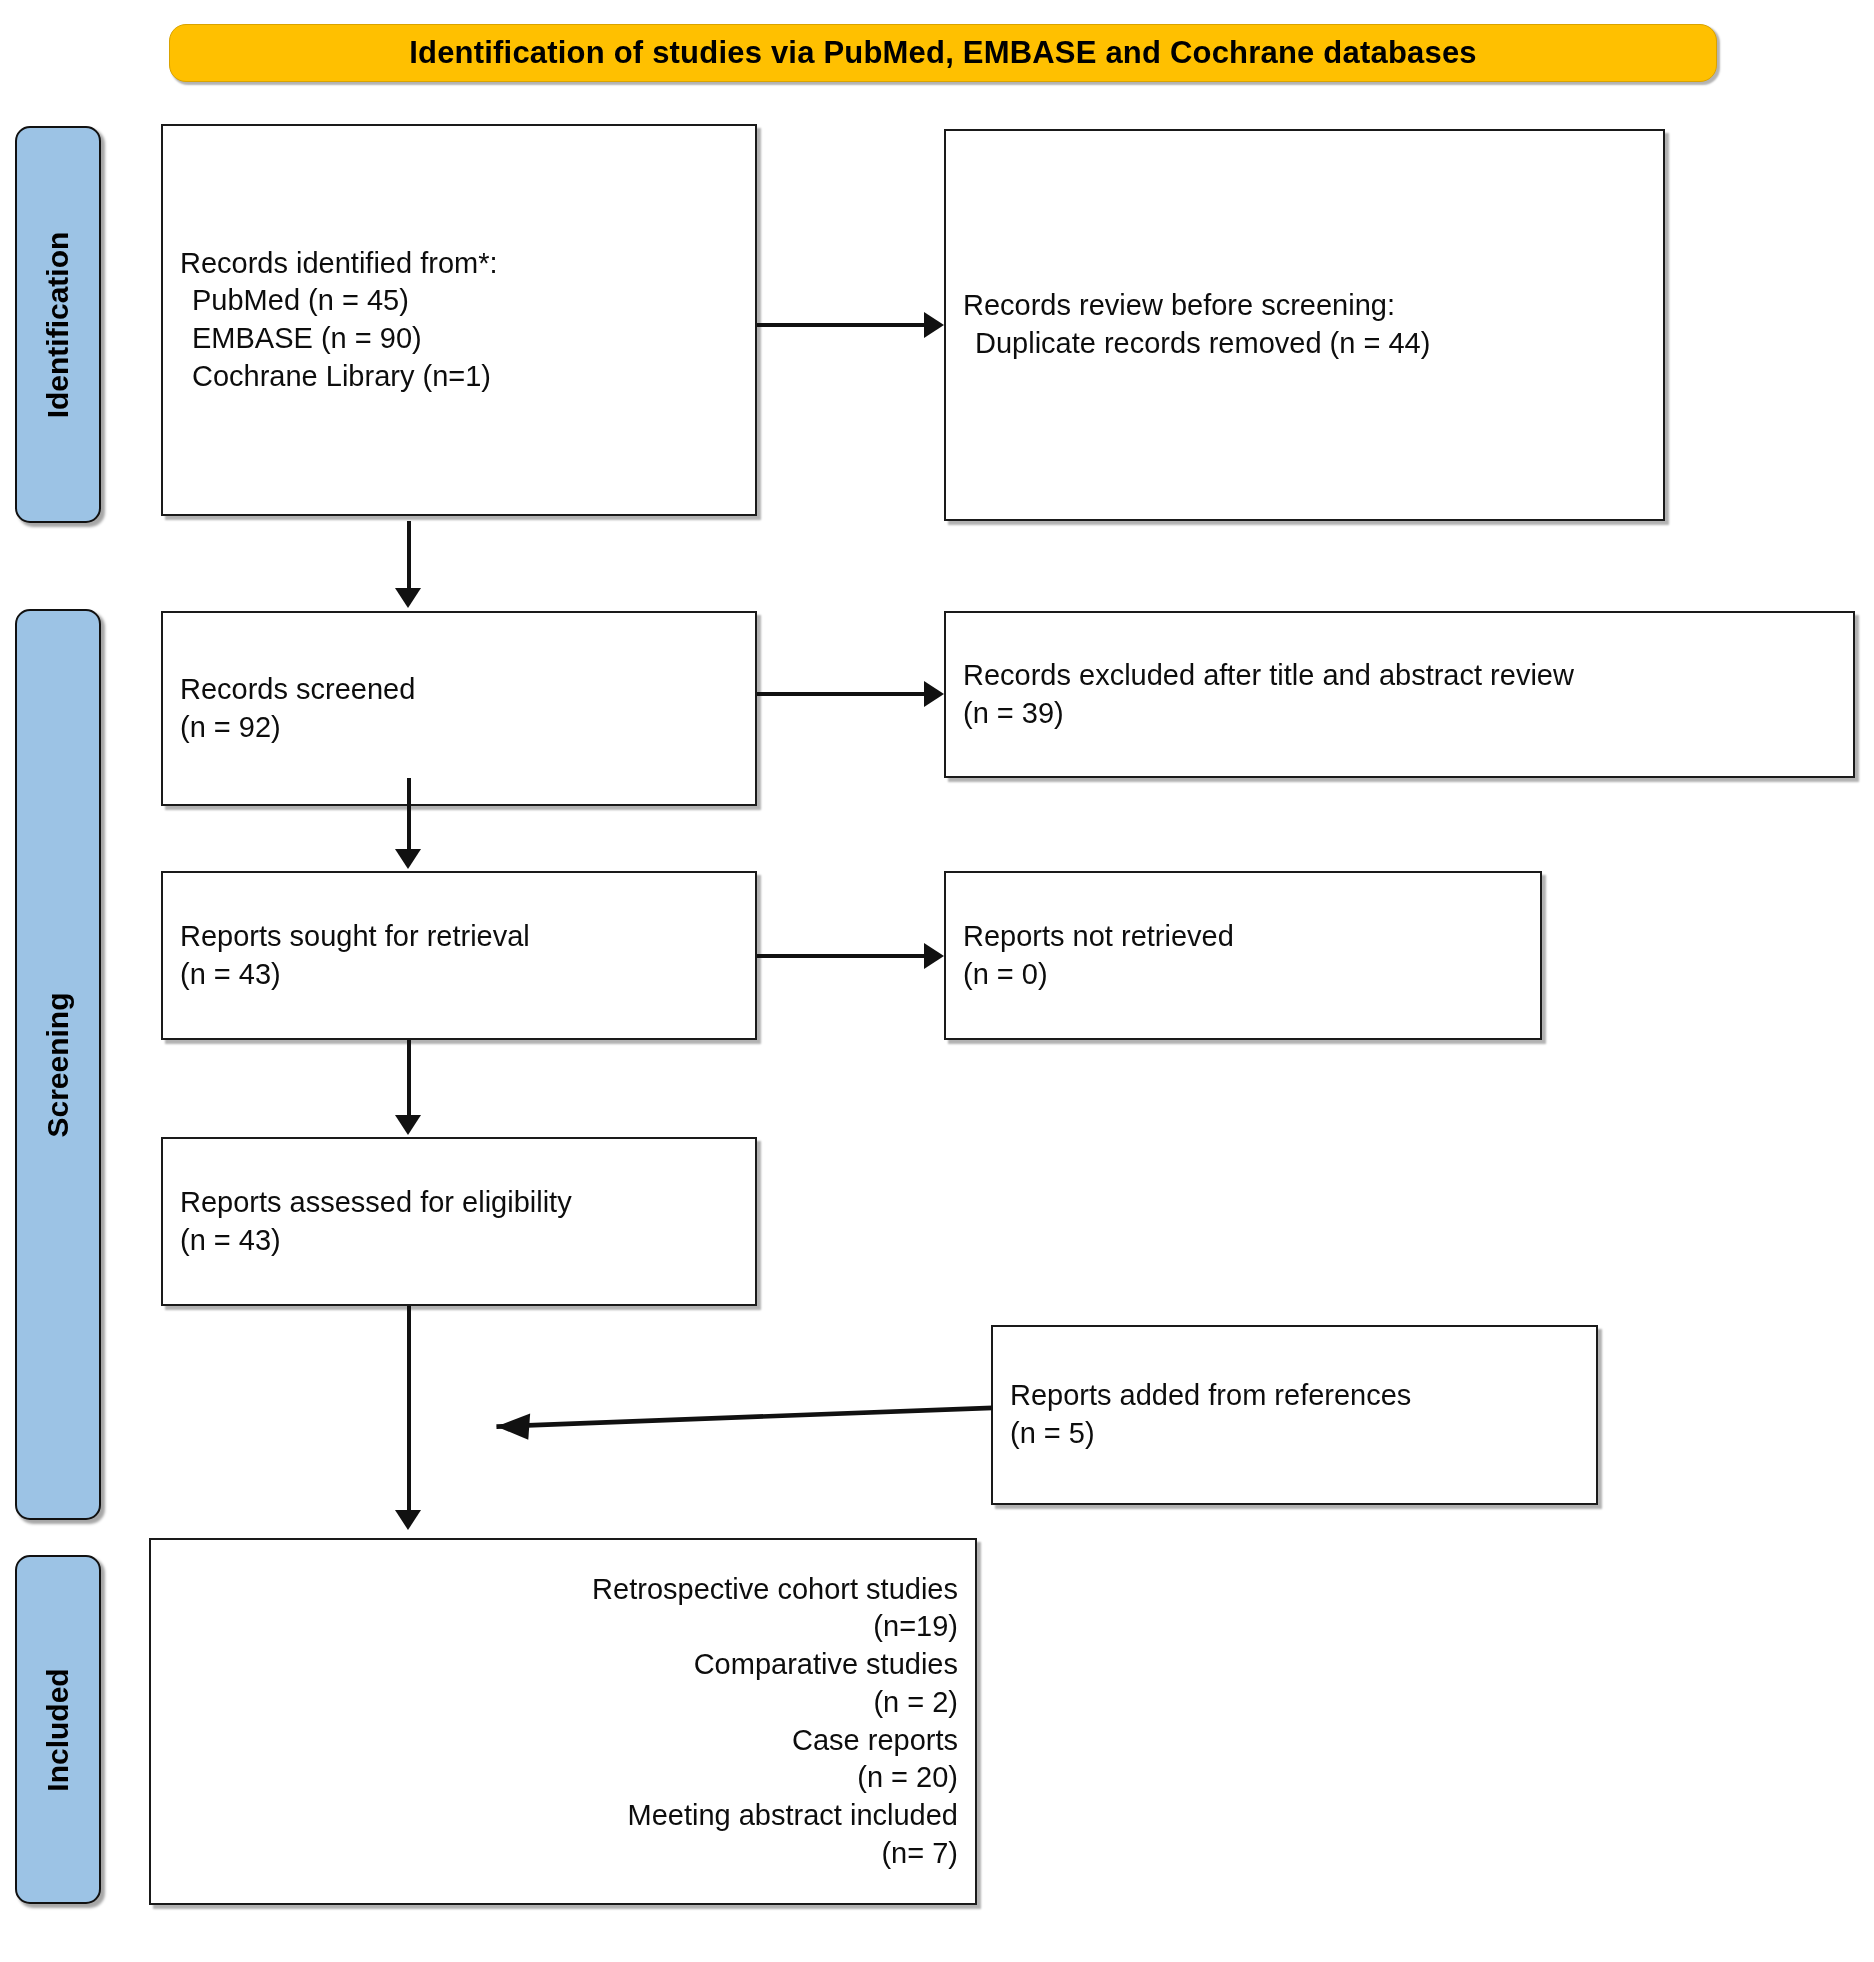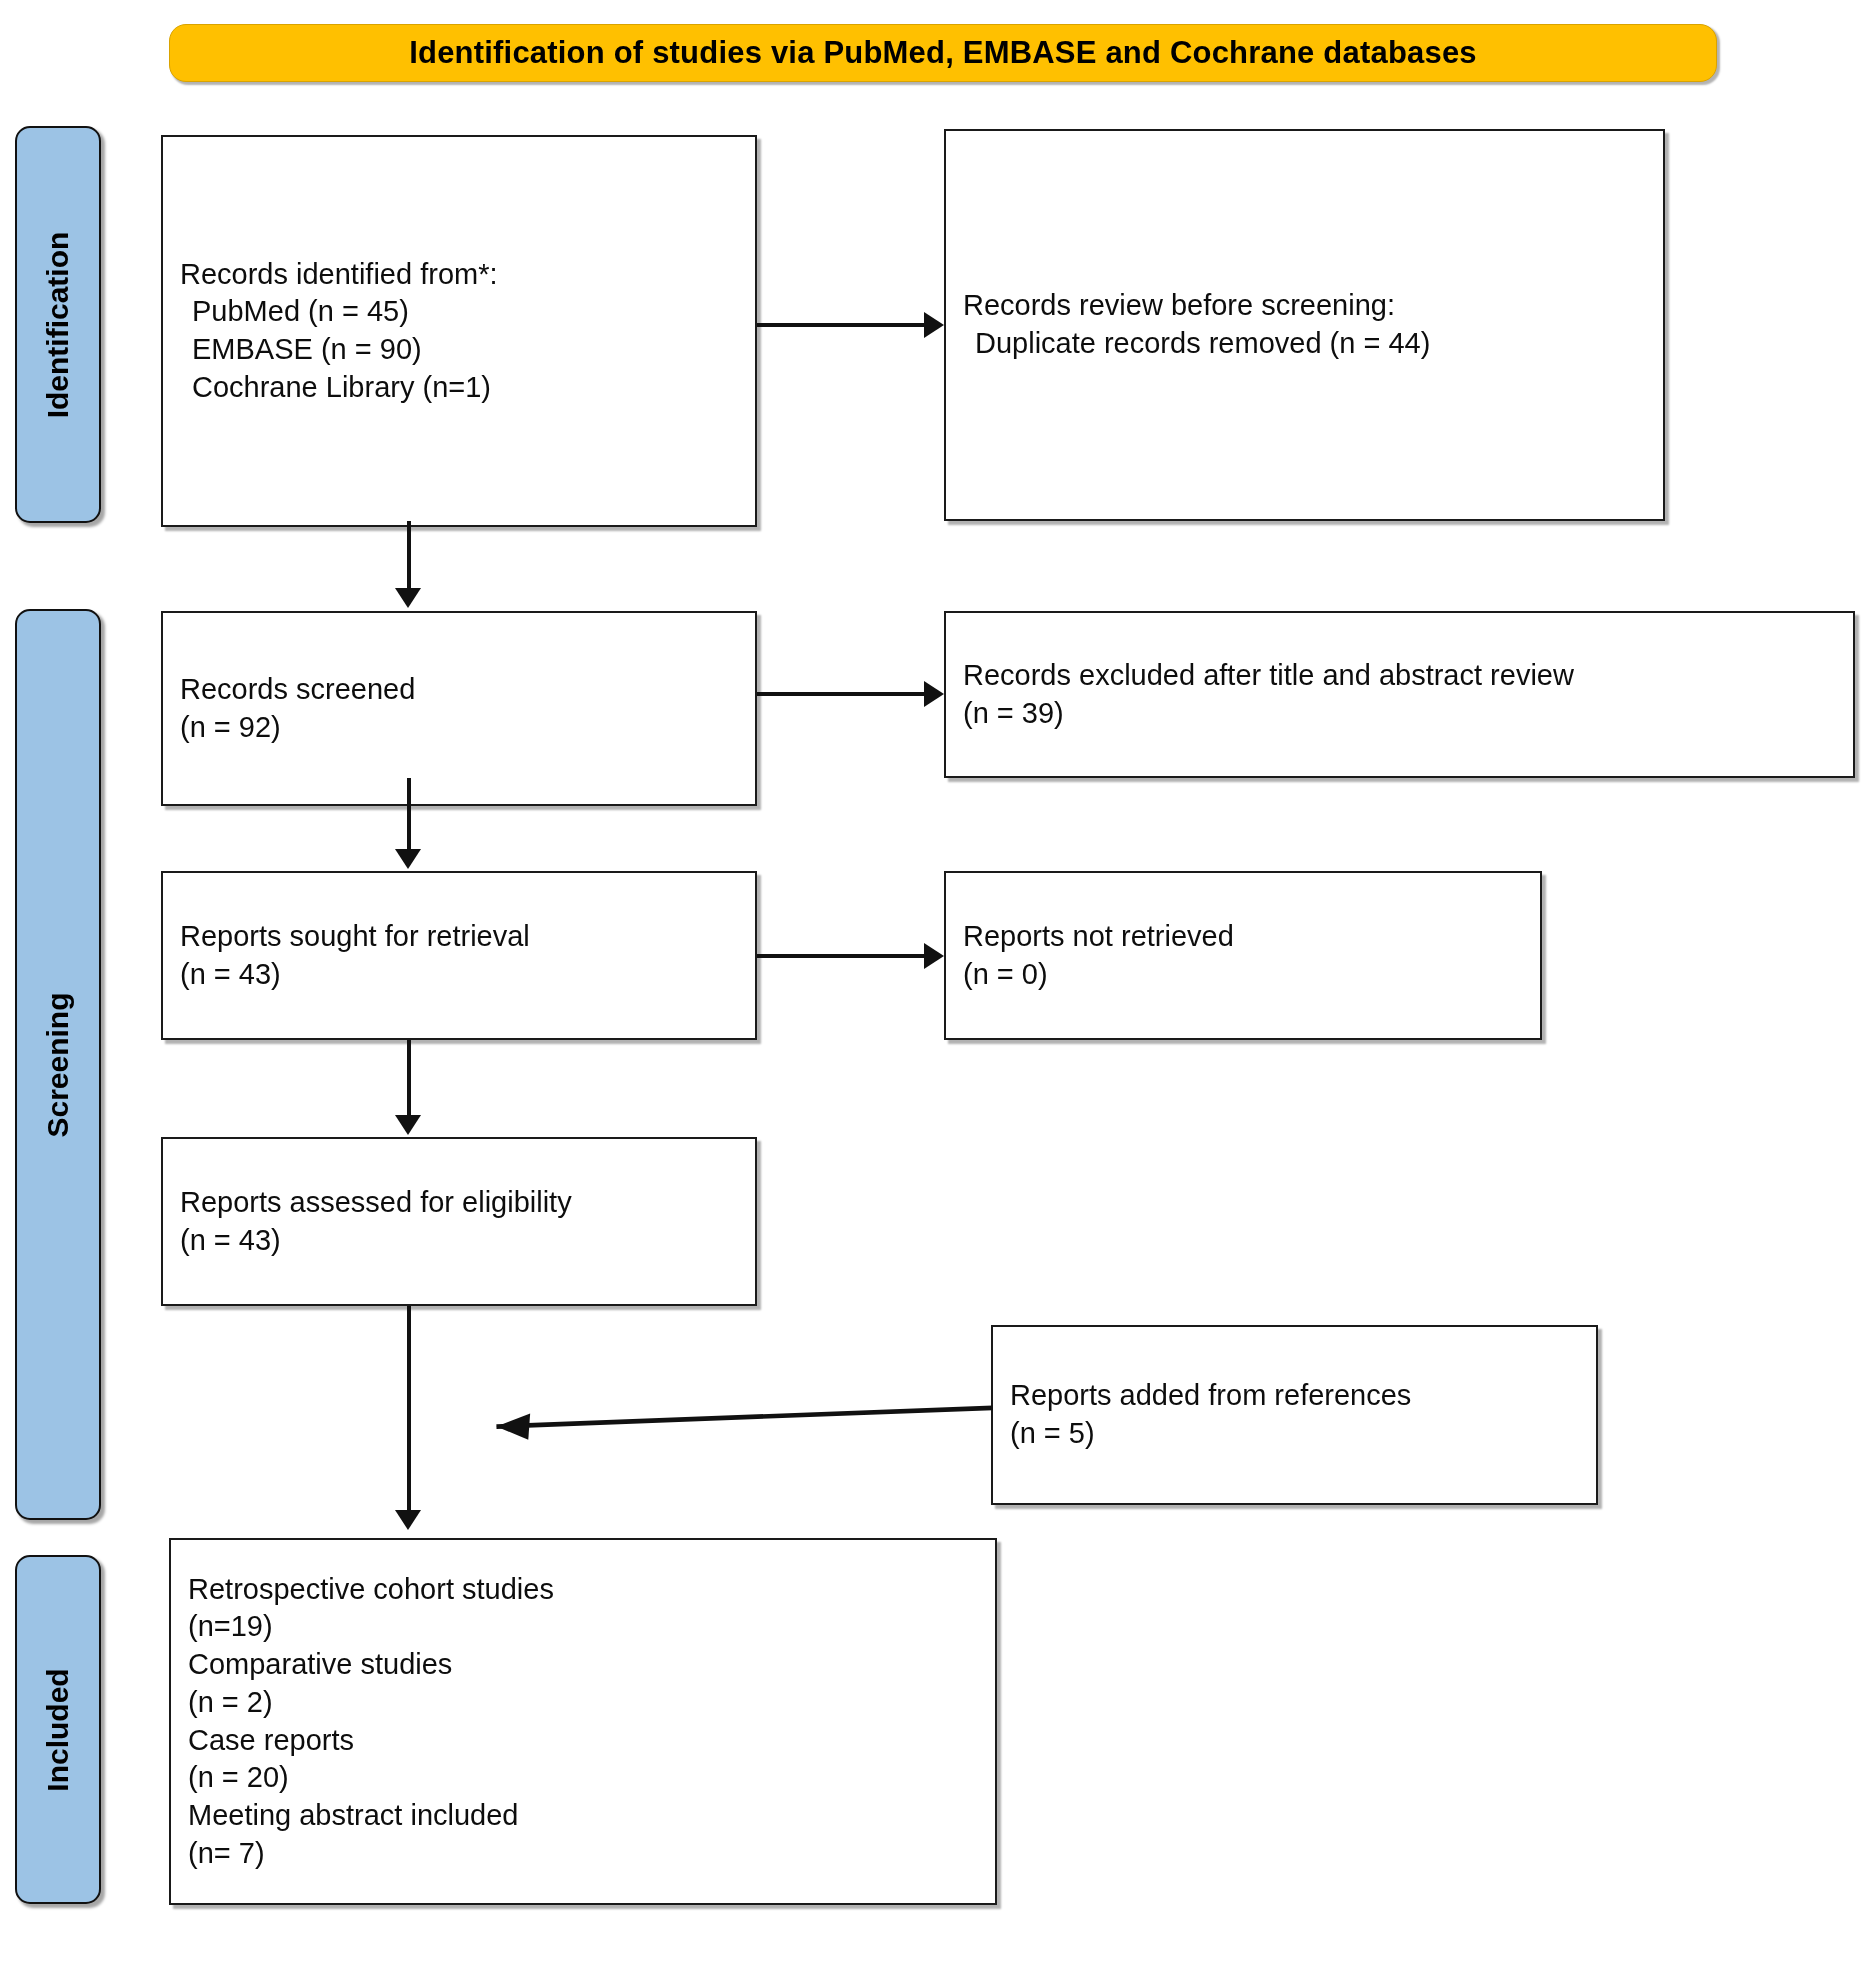--- a/index.html
+++ b/index.html
@@ -126,21 +126,21 @@
   </div>
 
   <div class="sidelabel" style="left:15px; top:609px; width:86px; height:911px;">
     <span class="vtext">Screening</span>
   </div>
 
   <div class="sidelabel" style="left:15px; top:1555px; width:86px; height:349px;">
     <span class="vtext">Included</span>
   </div>
 
-  <div class="fbox" style="left:161px; top:135px; width:596px; height:392px;">
+  <div class="fbox" style="left:161px; top:124px; width:596px; height:392px;">
     <div class="txt">Records identified from*:</div>
     <div class="txt indent">PubMed (n = 45)
 EMBASE (n = 90)
 Cochrane Library (n=1)</div>
   </div>
 
   <div class="fbox" style="left:944px; top:129px; width:721px; height:392px;">
     <div class="txt"><span>Records review </span><span class="ital">before screening</span><span>:</span></div>
     <div class="txt indent">Duplicate records removed (n = 44)</div>
   </div>
@@ -194,21 +194,21 @@
   </div>
 
   <div class="vline" style="left:407px; top:1306px; height:208px;"></div>
   <div class="arrow-down" style="left:395px; top:1510px;"></div>
 
   <svg class="diag-svg" style="left:459px; top:1387px; width:543px; height:66px;" viewBox="0 0 580 70">
     <line x1="40" y1="42" x2="570" y2="22" stroke="#111111" stroke-width="5"></line>
     <polygon points="40,42 76,28 74,56" fill="#111111"></polygon>
   </svg>
 
-  <div class="fbox" style="left:169px; top:1538px; width:828px; height:367px;">
+  <div class="fbox" style="left:149px; top:1538px; width:828px; height:367px;text-align:right;">
     <div class="txt">Retrospective cohort studies
 (n=19)
 Comparative studies
 (n = 2)
 Case reports
 (n = 20)
 Meeting abstract included
 (n= 7)</div>
   </div>
 

